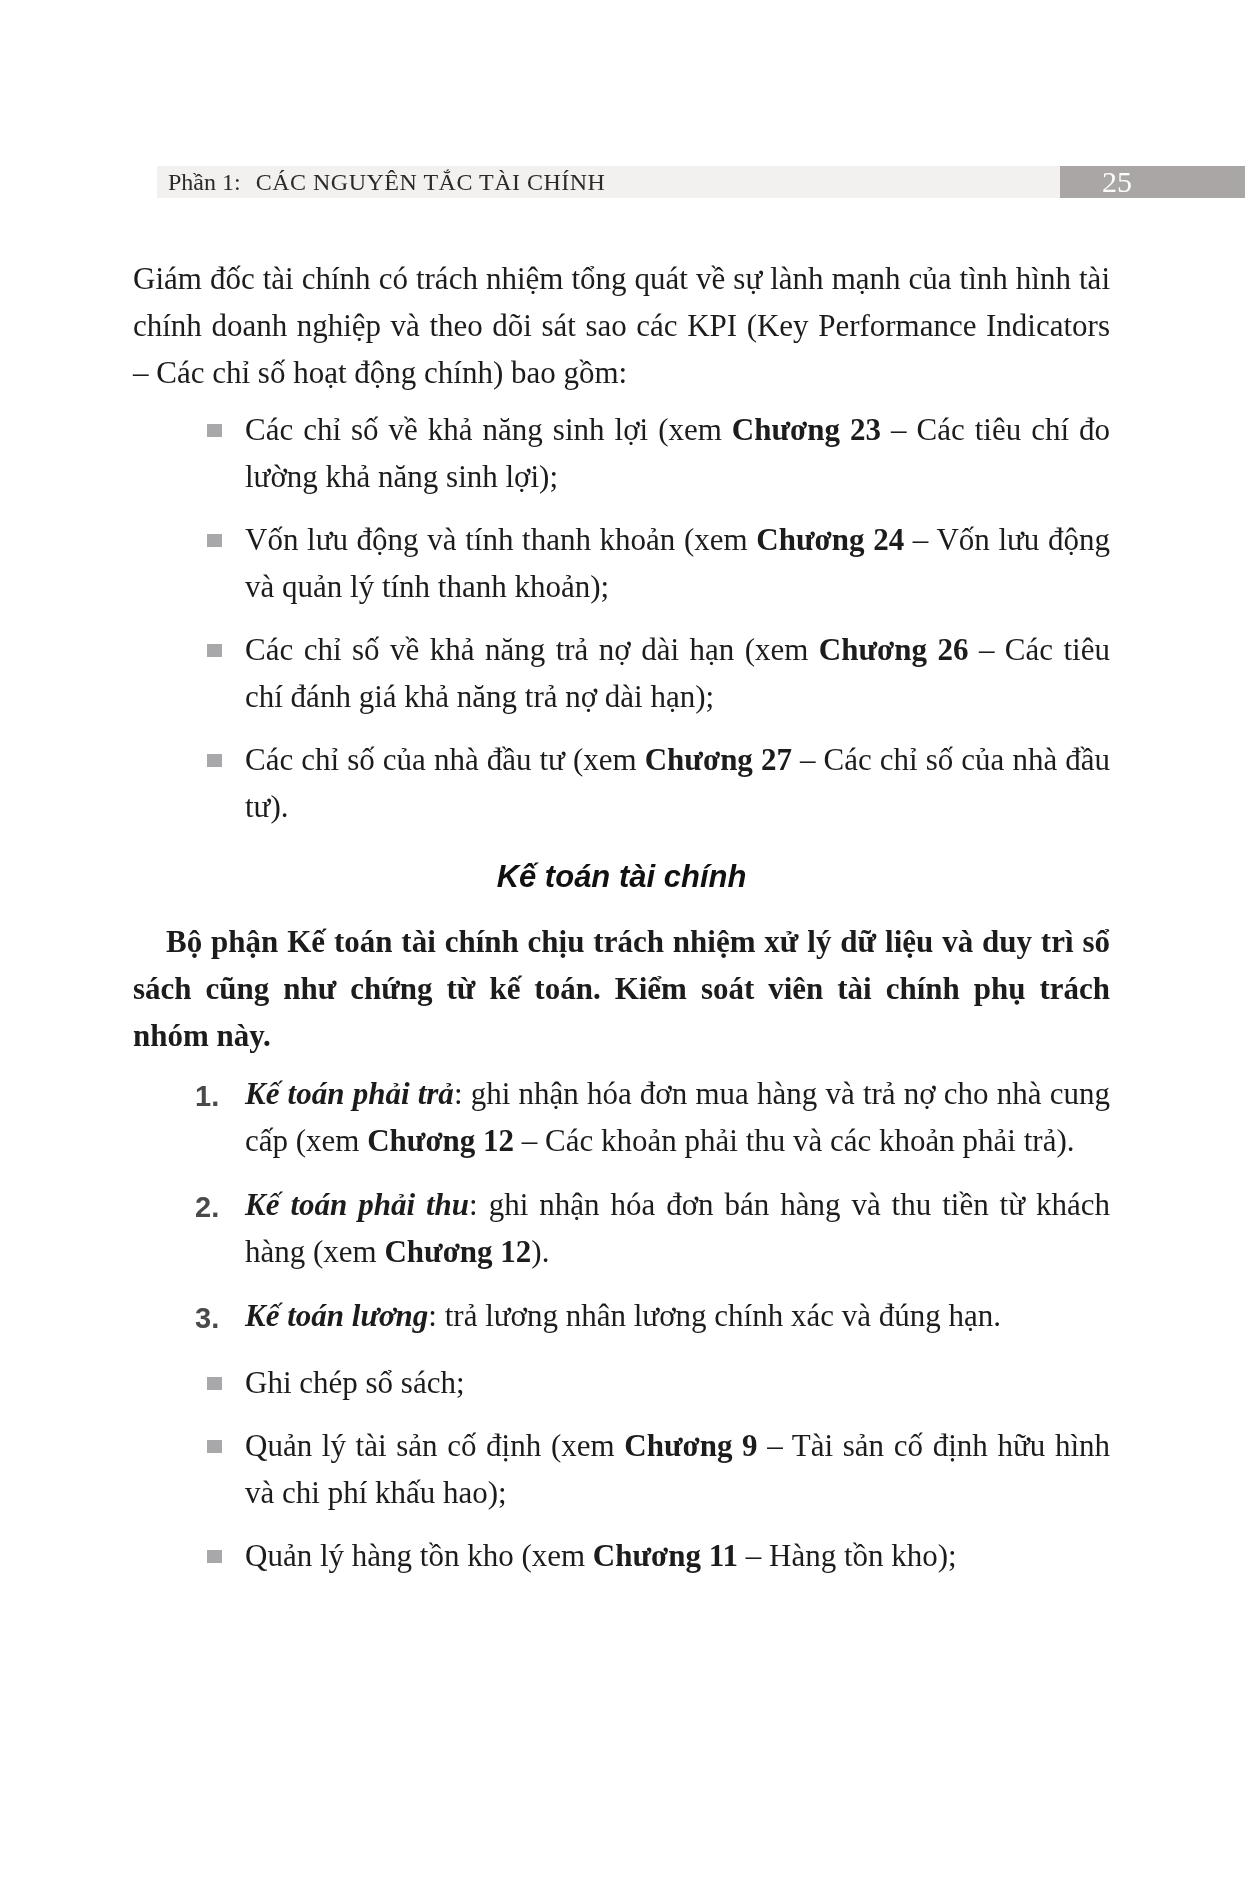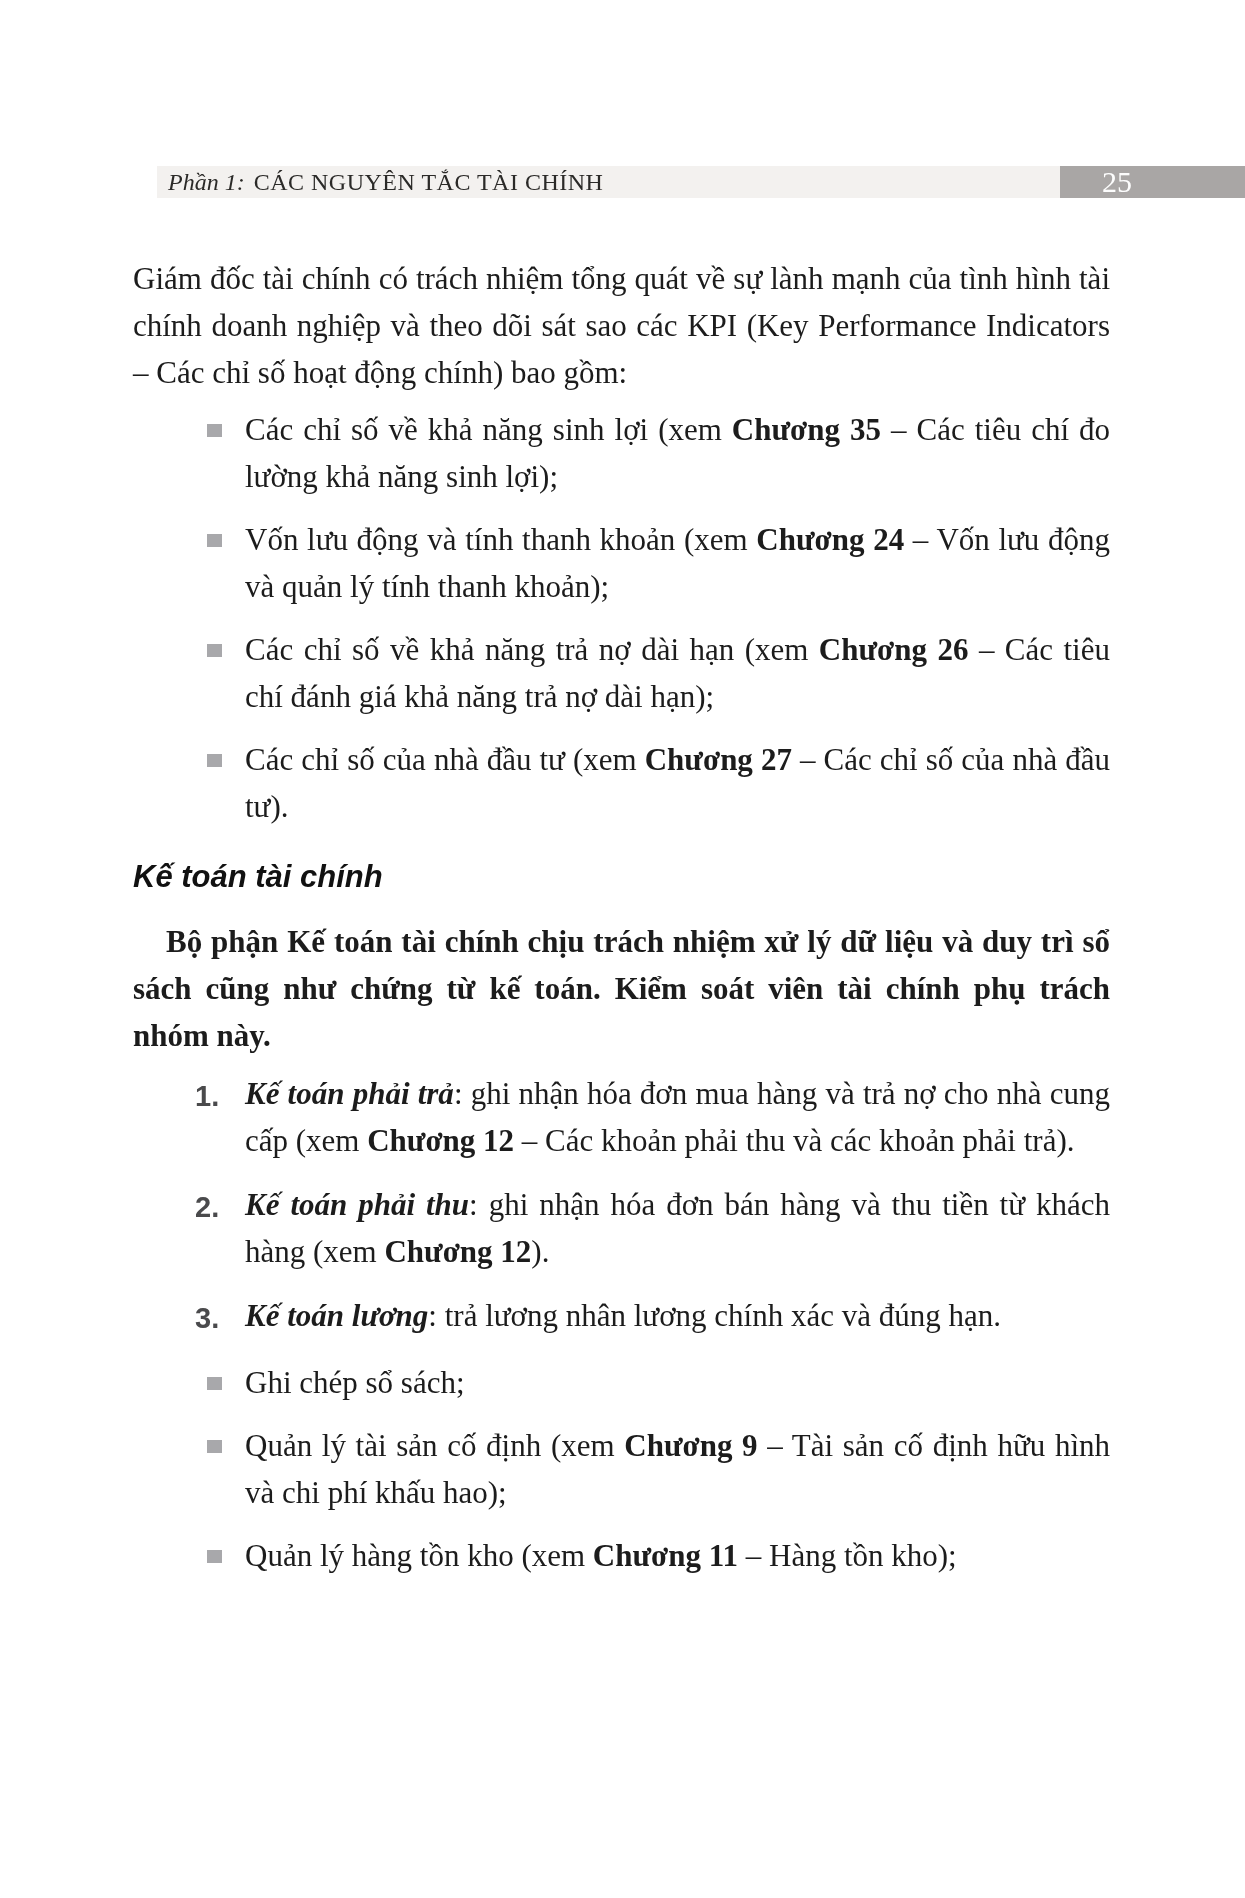--- a/index.html
+++ b/index.html
@@ -21,21 +21,21 @@
   .header-bar {
     flex: 1;
     background: #f3f1ef;
     display: flex;
     align-items: center;
     padding-left: 11px;
     font-size: 24px;
     color: #2b2a28;
     white-space: nowrap;
   }
-  .part-label { font-style: italic; margin-right: 9px; }
+  .part-label { margin-right: 15px; }
   .part-title { letter-spacing: 0.5px; }
   .page-number-box {
     width: 185px;
     background: #a9a6a5;
     color: #fdfdfd;
     display: flex;
     align-items: center;
     padding-left: 42px;
     box-sizing: border-box;
     font-size: 30px;
@@ -90,20 +90,21 @@
   .li-text { flex: 1; text-align: justify; }
   
   .subheading {
     font-family: "Liberation Sans", sans-serif;
     font-weight: bold;
     font-style: italic;
     font-size: 31px;
     line-height: 40px;
     color: #111111;
     margin: 27px 0 0 0;
+    text-align: center;
   }
   
   .b  { font-weight: bold; }
   .bi { font-weight: bold; font-style: italic; }
 </style>
 </head>
 <body>
 
 <div class="page">
 
@@ -117,21 +118,21 @@
     </div>
   </header>
 
   <main class="content">
 
     <p class="para intro">Giám đốc tài chính có trách nhiệm tổng quát về sự lành mạnh của tình hình tài chính doanh nghiệp và theo dõi sát sao các KPI (Key Performance Indicators – Các chỉ số hoạt động chính) bao gồm:</p>
 
     <ul class="square-list">
       <li class="sq-item">
         <span class="sq-bullet"></span>
-        <span class="li-text"><span>Các chỉ số về khả năng sinh lợi (xem </span><span class="b">Chương 35</span><span> – Các tiêu chí đo lường khả năng sinh lợi);</span></span>
+        <span class="li-text"><span>Các chỉ số về khả năng sinh lợi (xem </span><span class="b">Chương 23</span><span> – Các tiêu chí đo lường khả năng sinh lợi);</span></span>
       </li>
       <li class="sq-item">
         <span class="sq-bullet"></span>
         <span class="li-text"><span>Vốn lưu động và tính thanh khoản (xem </span><span class="b">Chương 24</span><span> – Vốn lưu động và quản lý tính thanh khoản);</span></span>
       </li>
       <li class="sq-item">
         <span class="sq-bullet"></span>
         <span class="li-text"><span>Các chỉ số về khả năng trả nợ dài hạn (xem </span><span class="b">Chương 26</span><span> – Các tiêu chí đánh giá khả năng trả nợ dài hạn);</span></span>
       </li>
       <li class="sq-item">

